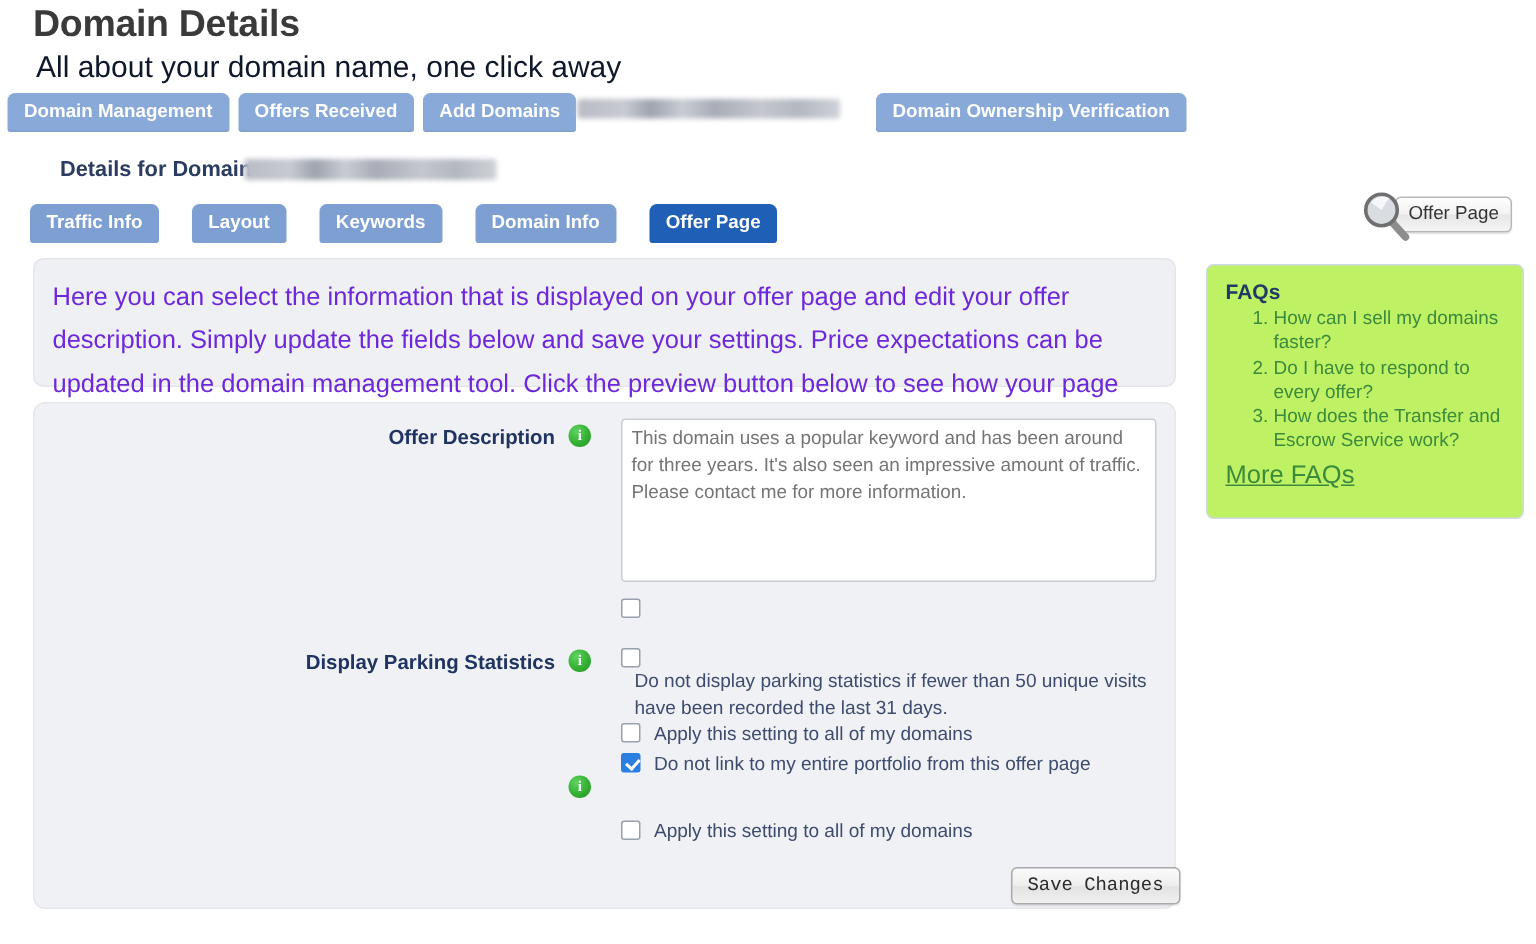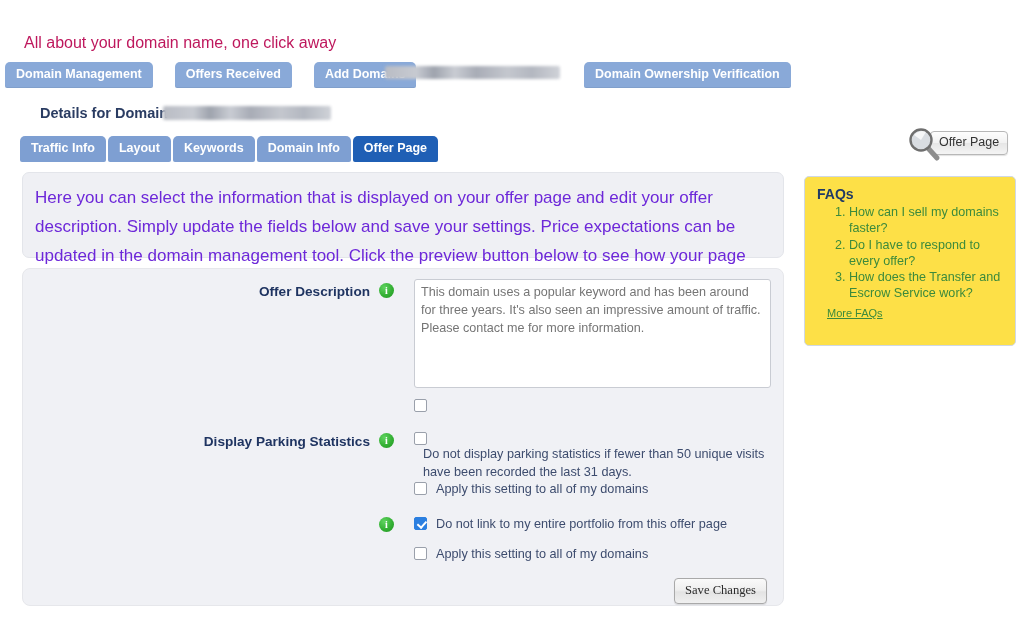--- a/index.html
+++ b/index.html
@@ -12,25 +12,25 @@
   }
   .page { position: relative; width: 1024px; height: 629px; background:#fff; }
 
   
   .page-title {
     position:absolute; left:22px; top:2px;
     font-size:25px; font-weight:bold; color:#3a3a3a; letter-spacing:-0.2px;
   }
   .page-subtitle {
     position:absolute; left:24px; top:34px;
-    font-size:16px; color:#be185d;
-  }
-
-  
-  .topnav { position:absolute; left:5px; top:62px; display:flex; gap:22px; align-items:flex-start; }
+    font-size:20px; color:#0f172a;
+  }
+
+  
+  .topnav { position:absolute; left:5px; top:62px; display:flex; gap:6px; align-items:flex-start; }
   .topnav .tab {
     background:#89a9d8;
     color:#ffffff;
     font-size:12.5px; font-weight:bold;
     padding:6px 11px 7px 11px;
     border-radius:5px 5px 2px 2px;
     white-space:nowrap;
     line-height:1;
     box-shadow: inset 0 -1px 0 rgba(0,0,0,.06);
   }
@@ -40,21 +40,21 @@
     border-radius:2px;
   }
   .redact-top { position:absolute; left:385px; top:66px; width:175px; height:13px; }
   .topnav-verify { position:absolute; left:584px; top:62px; }
 
   
   .details-line { position:absolute; left:40px; top:105px; font-size:14.5px; font-weight:bold; color:#2a3c62; }
   .redact-domain { position:absolute; left:163px; top:106px; width:168px; height:14px; }
 
   
-  .subnav { position:absolute; left:20px; top:136px; display:flex; gap:2px; }
+  .subnav { position:absolute; left:20px; top:136px; display:flex; gap:22px; }
   .subnav .tab {
     background:#7e9fd2; color:#fff;
     font-size:12.5px; font-weight:bold;
     padding:6px 11px 7px 11px;
     border-radius:5px 5px 2px 2px;
     line-height:1; white-space:nowrap;
   }
   .subnav .tab.active { background:#1f5fb5; }
 
   
@@ -75,30 +75,30 @@
     background:#eff0f4; border:1px solid #e3e5ea; border-radius:7px;
     padding:11px 14px 0 12px;
   }
   .info-banner p {
     margin:0; font-size:17px; color:#6d28d9; line-height:1.70;
   }
 
   
   .faq-box {
     position:absolute; left:804px; top:176px; width:212px; height:170px;
-    background:#fde047; border:1px solid #cfd8e5; border-radius:5px;
+    background:#bef264; border:1px solid #cfd8e5; border-radius:5px;
     padding:9px 10px 0 12px;
   }
   .faq-title { font-size:14px; font-weight:bold; color:#203a66; margin:0 0 3px 0; }
   .faq-list { margin:0; padding-left:20px; }
   .faq-list li { font-size:12.6px; color:#3c8a3c; line-height:1.26; margin-bottom:1px;margin-left:12px; }
   .faq-list li span { color:#3c8a3c; }
   .more-faqs {
-    display:inline-block; margin-left:10px; margin-top:4px;
-    font-size:11px; color:#3c8a3c; text-decoration:underline;
+    display:inline-block; margin-top:4px;
+    font-size:17px; color:#3c8a3c; text-decoration:underline;
   }
 
   
   .form-panel {
     position:absolute; left:22px; top:268px; width:762px; height:338px;
     background:#f0f1f5; border:1px solid #e6e7eb; border-radius:8px;
   }
 
   .field-label {
     position:absolute; text-align:right;
@@ -139,40 +139,41 @@
     content:""; position:absolute; left:4px; top:1px;
     width:3.5px; height:7px;
     border:solid #fff; border-width:0 2px 2px 0;
     transform: rotate(42deg);
   }
   .cb-text { font-size:12.7px; color:#3d4c6e; line-height:1.45; margin-left:9px; }
 
   .row-apply-desc { left:414px; top:397px; width:360px; }
   .row-park       { left:414px; top:430px; width:365px;flex-direction:column; }
   .row-apply-park { left:414px; top:480px; width:360px; }
-  .row-link       { left:414px; top:515px; width:360px; }
+  .row-link       { left:414px; top:500px; width:360px; }
   .row-apply-link { left:414px; top:545px; width:360px; }
   .row-park .cb-text { margin-left:9px; }
 
   .save-btn {
     position:absolute; left:674px; top:578px;
     background: linear-gradient(180deg,#fafafa 0%, #efefef 46%, #e3e3e3 54%, #f0f0f0 100%);
     border:1px solid #a9a9a9; border-radius:4px;
-    font-family:Liberation Serif, serif;
+    font-family:Liberation Mono, monospace;
     font-size:12.6px; color:#2b2b2b;
     padding:4px 10px 5px 10px;
     box-shadow:0 1px 1px rgba(0,0,0,.10);
     cursor:pointer;
   }
 </style>
 </head>
 <body>
 
 <div class="page">
 
+  <div class="page-title">Domain Details</div>
   <div class="page-subtitle">All about your domain name, one click away</div>
 
   <div class="topnav">
     <div class="tab">Domain Management</div>
     <div class="tab">Offers Received</div>
     <div class="tab">Add Domains</div>
   </div>
   <div class="redact redact-top"></div>
   <div class="topnav topnav-verify">
     <div class="tab">Domain Ownership Verification</div>

